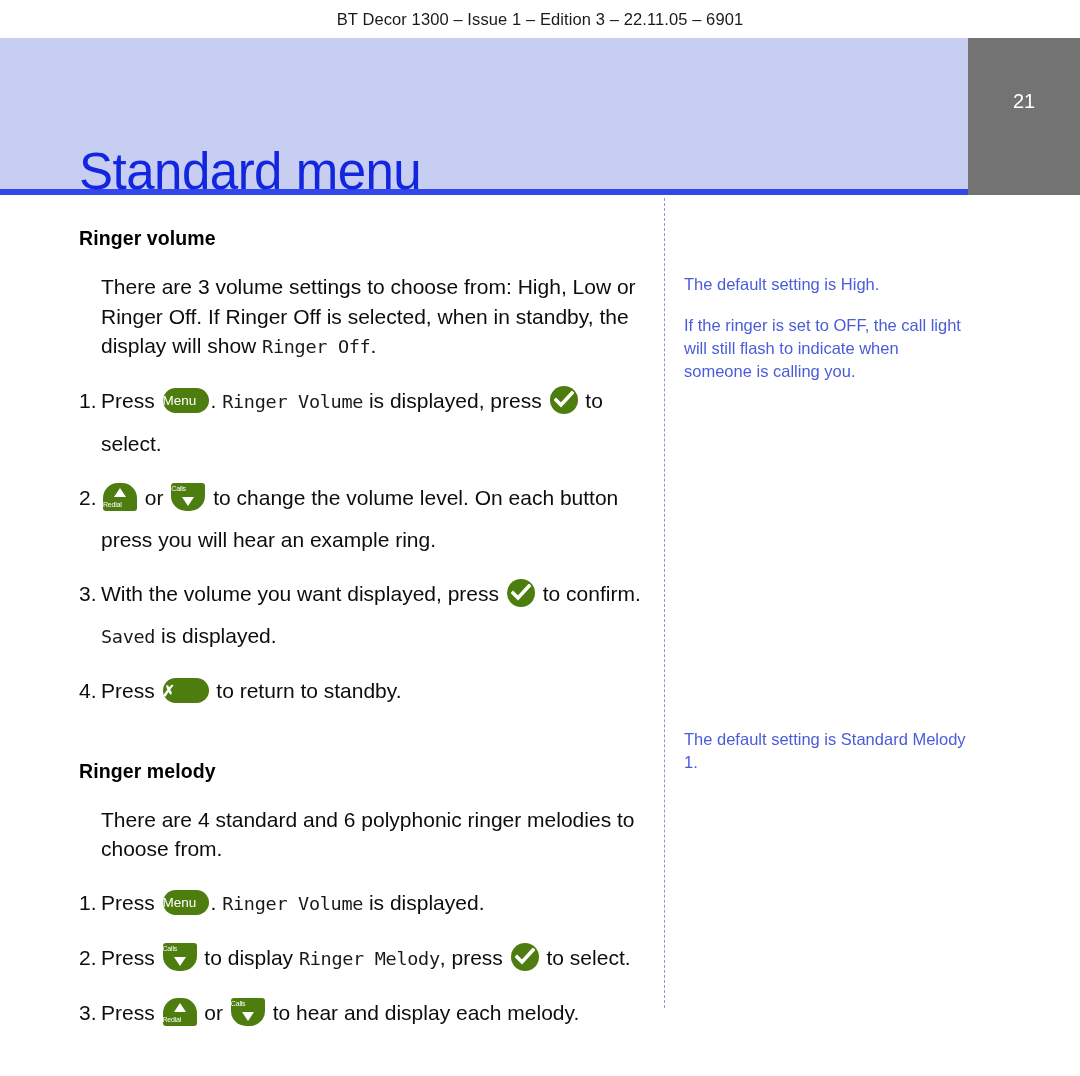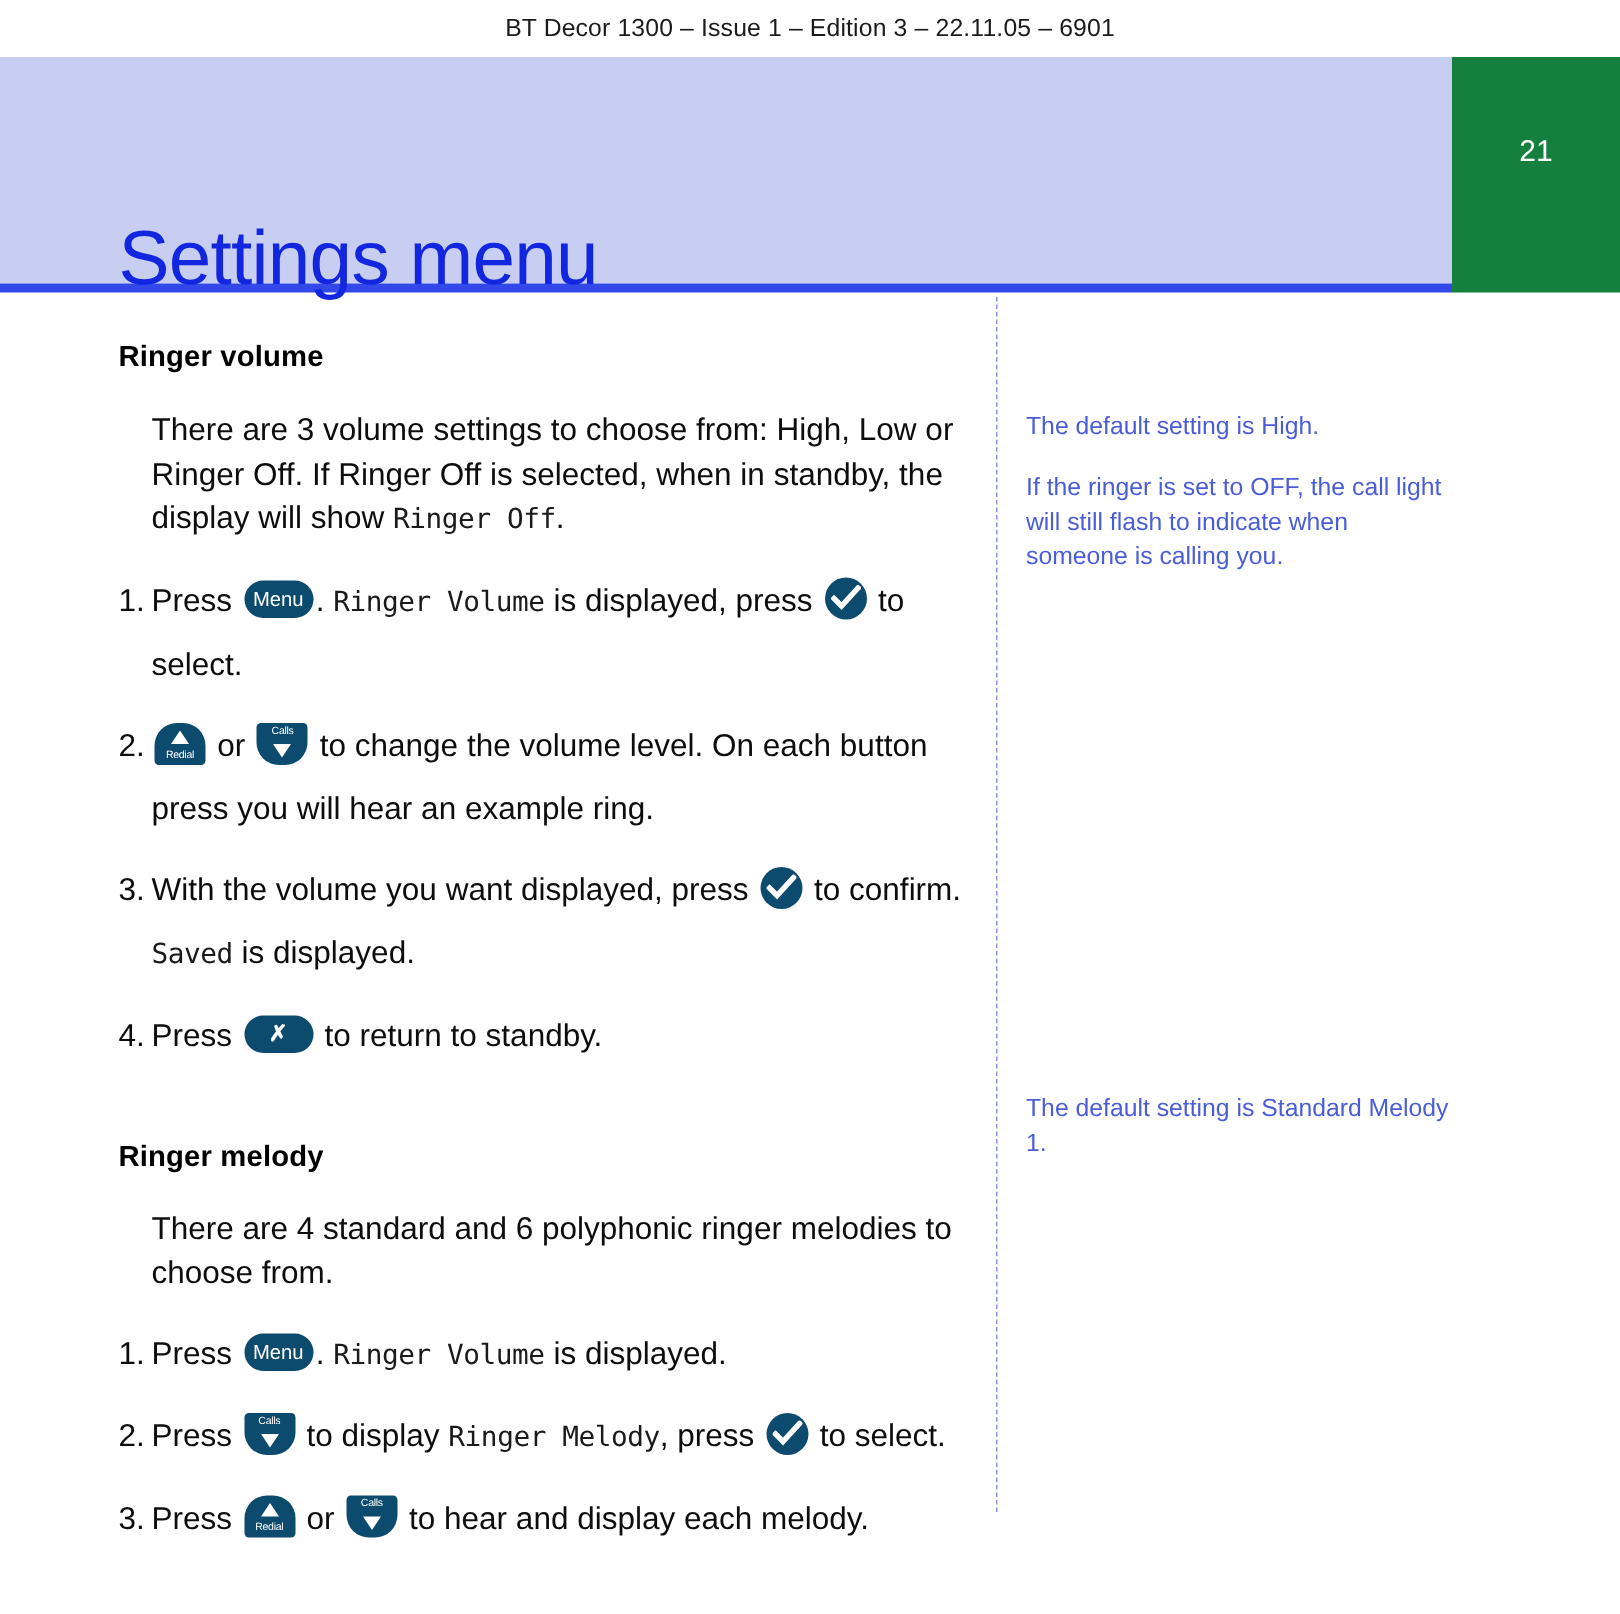--- a/index.html
+++ b/index.html
@@ -64,21 +64,21 @@
     font-family: "Liberation Sans", sans-serif;
     font-weight: 400;
     letter-spacing: -0.5px;
     white-space: nowrap;
   }
   .page-tab {
     position: absolute;
     top: 0; left: 968px;
     width: 112px;
     height: 157px;
-    background: #15803d;
+    background: #737373;
   }
   .page-num {
     position: absolute;
     top: 52px;
     left: 0;
     width: 112px;
     text-align: center;
     color: #ffffff;
     font-size: 20px;
     font-family: "Liberation Sans", sans-serif;
@@ -162,23 +162,22 @@
     font-size: 18.5px;
     letter-spacing: -0.3px;
     color: #1a1a1a;
   }
 
   
   .key {
     display: inline-block;
     vertical-align: middle;
     position: relative;
-    background: #0c4a6e;
+    background: #4d7c0f;
     color: #fff;
-    text-align: center;
   }
   .key-menu {
     width: 46px;
     height: 25px;
     border-radius: 13px;
     line-height: 25px;
     font-size: 13.5px;
     font-family: "Liberation Sans", sans-serif;
     margin: -3px 2px 0 2px;
   }
@@ -265,21 +264,21 @@
 </head>
 <body>
 
 <div class="doc-header">
   <span class="doc-header-text">BT Decor 1300 – Issue 1 – Edition 3 – 22.11.05 – 6901</span>
 </div>
 
 <div class="banner">
   <div class="banner-bg"></div>
   <div class="banner-rule"></div>
-  <div class="banner-title">Settings menu</div>
+  <div class="banner-title">Standard menu</div>
   <div class="page-tab">
     <div class="page-num">21</div>
   </div>
 </div>
 
 <div class="content">
 
   <div class="divider"></div>
 
   <div class="col-main">

